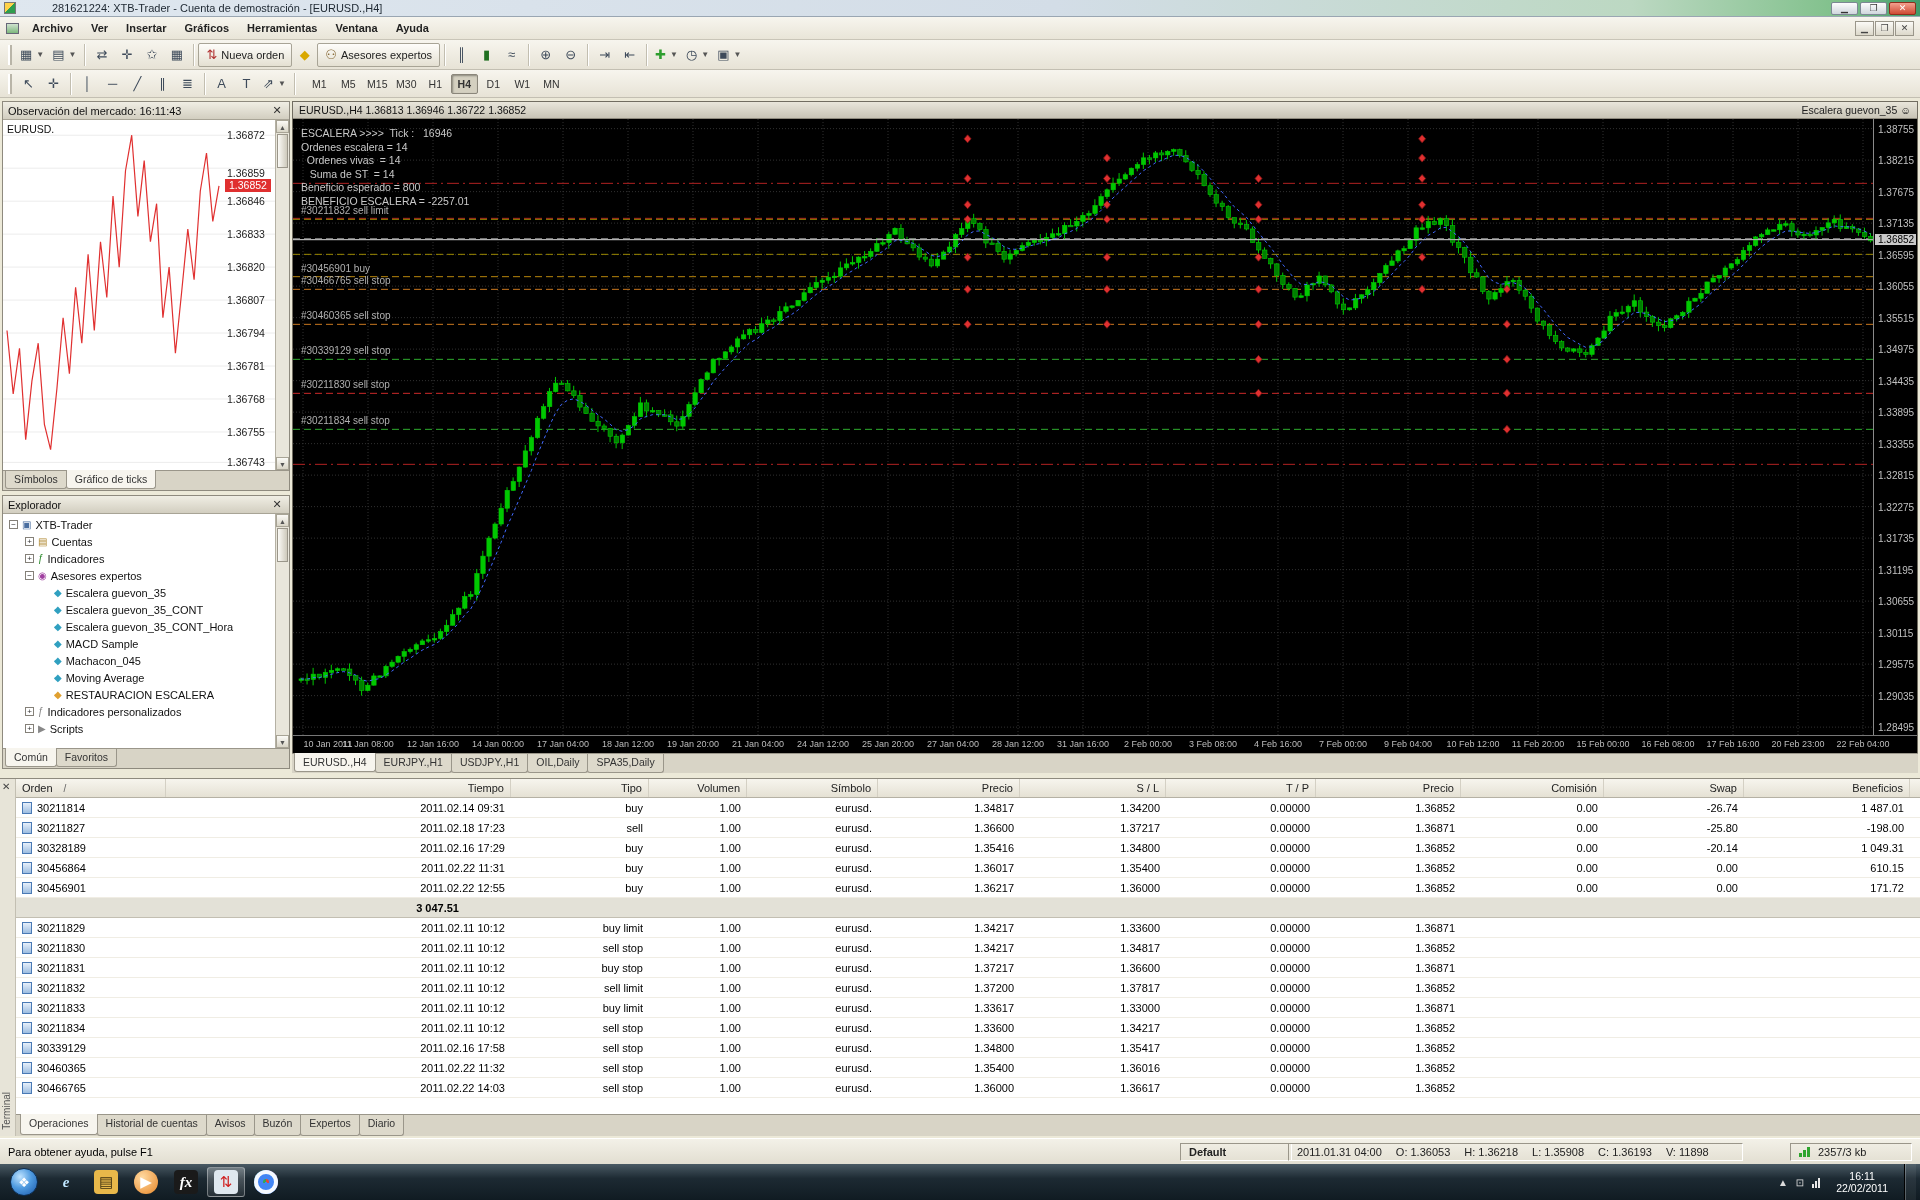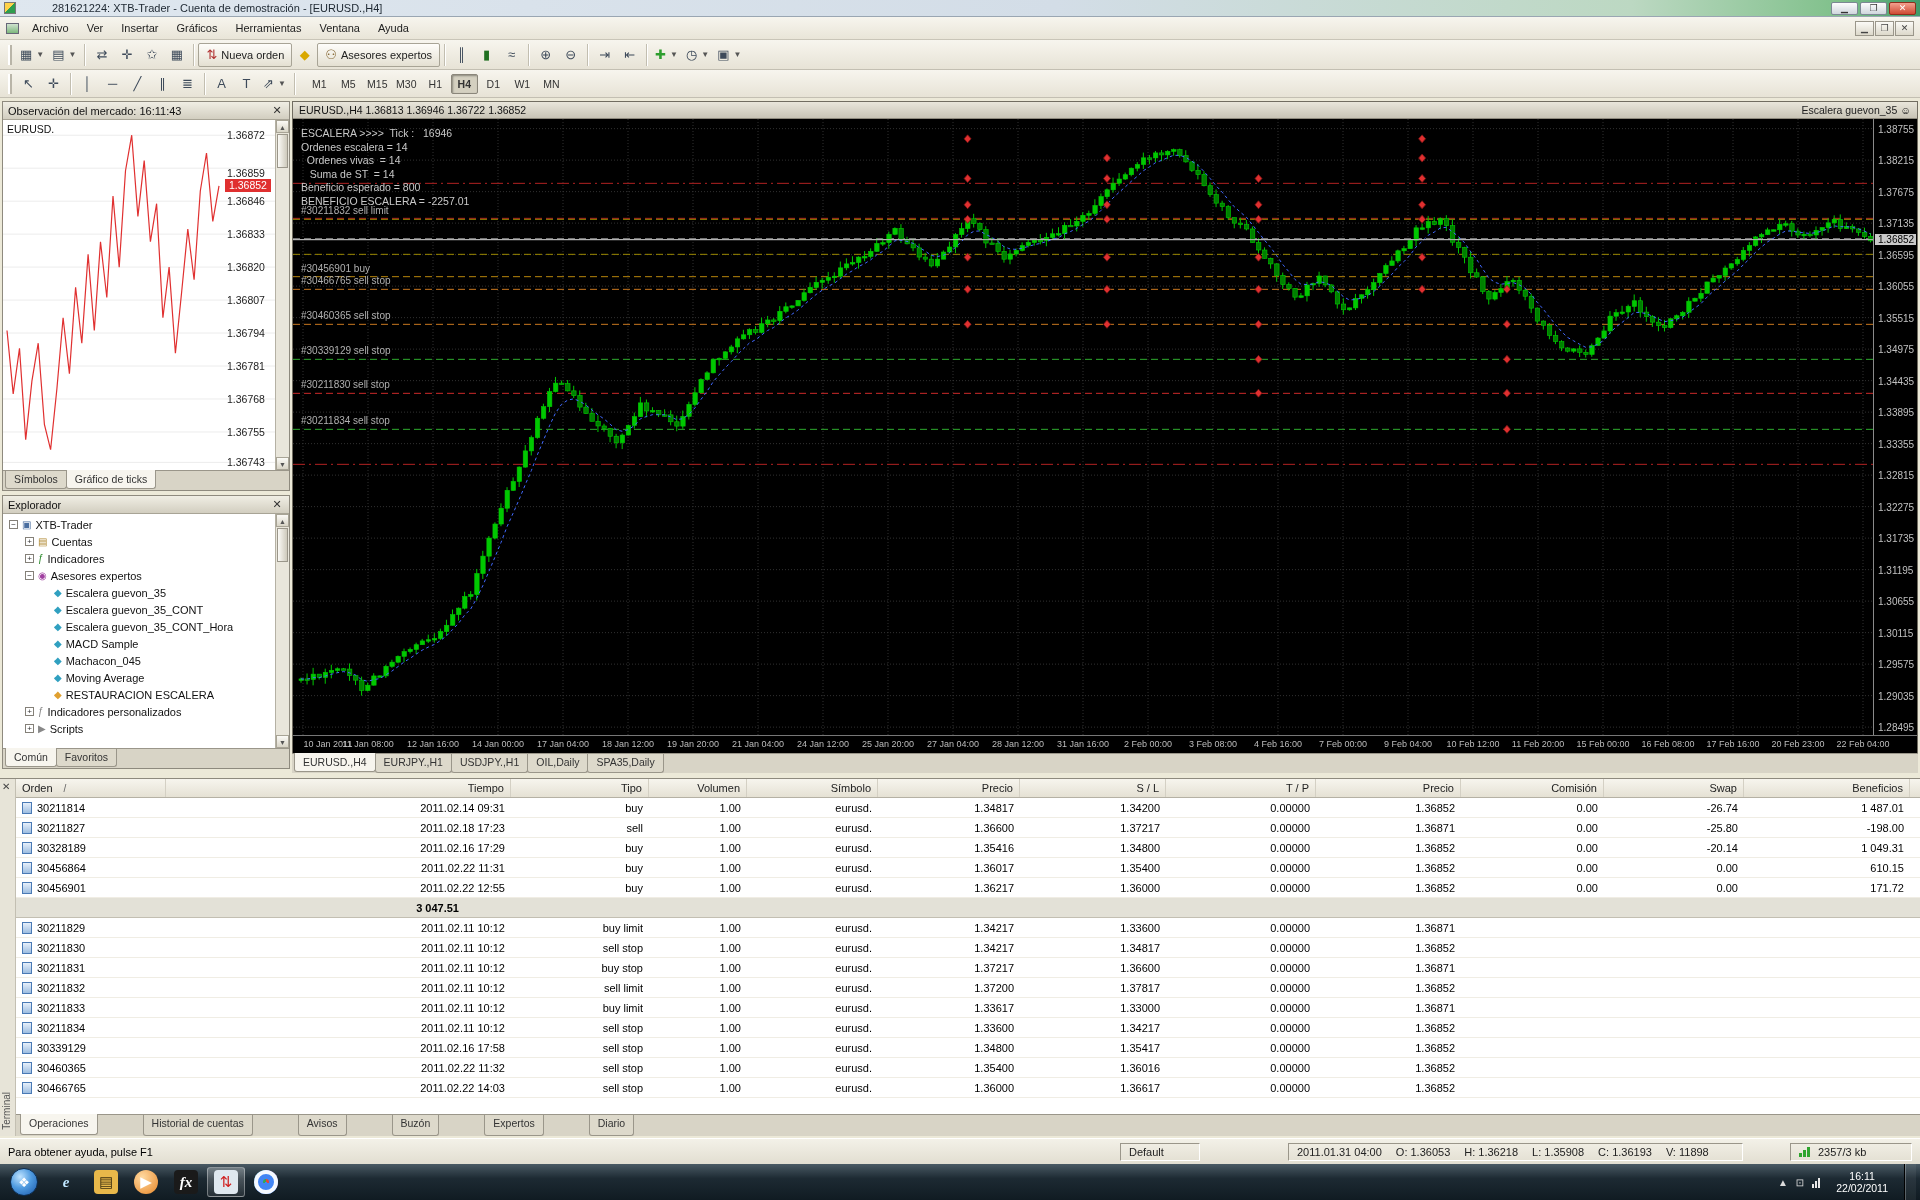--- a/index.html
+++ b/index.html
@@ -85,21 +85,21 @@
 .trow{display:flex;height:20px;align-items:center;border-bottom:1px solid #f0ede4;background:#fff;}
 .trow.header{height:19px;background:linear-gradient(#f7f5ee,#e5e1d4);border-bottom:1px solid #b5b1a4;color:#222;}
 .trow.balance{background:#e3e1d7;font-weight:bold;border-bottom:1px solid #c3bfb2;}
 .tcell{padding:0 6px;white-space:nowrap;overflow:hidden;font-size:11px;text-align:right;}
 .tcell.first{text-align:left;display:flex;align-items:center;gap:5px;}
 .trow.header .tcell{border-right:1px solid #d4d0c4;height:100%;display:flex;align-items:center;justify-content:flex-end;}
 .trow.header .tcell.first{justify-content:flex-start;}
 .doc-ico{width:10px;height:12px;border:1px solid #4a7ab5;background:linear-gradient(#e7f0fb,#9dbde0);flex:none;}
 .bal-ico{width:11px;height:11px;border-radius:50%;border:1px solid #7a8a30;background:radial-gradient(#f4f8c0,#aabf3f);flex:none;}
 .sortch{color:#666;margin-left:6px;font-size:10px;}
-.term-tabs{position:absolute;left:16px;bottom:0;right:0;height:22px;background:#d8d4c6;border-top:1px solid #9a968a;display:flex;padding-left:4px;gap:46px;}
+.term-tabs{position:absolute;left:16px;bottom:0;right:0;height:22px;background:#d8d4c6;border-top:1px solid #9a968a;display:flex;padding-left:4px;}
 
 
 #statusbar{position:absolute;left:0;top:1138px;width:1920px;height:26px;background:linear-gradient(#f3f1e8,#e2ded1);border-top:1px solid #fff;display:flex;align-items:center;padding:0 8px;}
 .sseg{height:18px;border:1px solid;border-color:#9a968a #fff #fff #9a968a;display:flex;align-items:center;padding:0 8px;gap:14px;font-size:11px;color:#222;position:absolute;}
 .conn{display:flex;align-items:flex-end;gap:1px;height:10px;}
 .conn i{width:3px;background:#2ea52e;display:block;}
 
 
 #taskbar{position:absolute;left:0;top:1164px;width:1920px;height:36px;background:linear-gradient(#4a5a64,#1d2a33 40%,#101b22);display:flex;align-items:center;padding:0 4px;gap:2px;}
 .start-orb{width:28px;height:28px;border-radius:50%;background:radial-gradient(circle at 35% 30%,#bfe3ff,#4f9be0 45%,#1a57a8);border:1px solid #0c2d52;display:flex;align-items:center;justify-content:center;color:#fff;font-size:13px;margin:0 6px;}
@@ -123,21 +123,21 @@
     <span class="title">281621224: XTB-Trader - Cuenta de demostración - [EURUSD.,H4]</span>
     <span class="win-controls">
       <span class="wc">▁</span>
       <span class="wc">❐</span>
       <span class="wc close">✕</span>
     </span>
   </div>
 
   <div class="menubar">
     <span class="mdi-ico"></span>
-    <span id="menu-items" style="display:flex;">
+    <span id="menu-items" style="display:flex;font-weight:bold;">
         <span class="menu-item">Archivo</span>
         <span class="menu-item">Ver</span>
         <span class="menu-item">Insertar</span>
         <span class="menu-item">Gráficos</span>
         <span class="menu-item">Herramientas</span>
         <span class="menu-item">Ventana</span>
         <span class="menu-item">Ayuda</span>
       </span>
     <span class="mdi-controls">
       <span class="mdic">▁</span>
@@ -1368,21 +1368,21 @@
         <span class="btab">Historial de cuentas</span>
         <span class="btab">Avisos</span>
         <span class="btab">Buzón</span>
         <span class="btab">Expertos</span>
         <span class="btab">Diario</span>
       </div>
   </div>
 
   <div id="statusbar">
     <span>Para obtener ayuda, pulse F1</span>
-    <span class="sseg" style="left:1120px;width:80px;">
+    <span class="sseg" style="left:1180px;width:112px;font-weight:bold;">
         <span>Default</span>
       </span>
     <span class="sseg" style="left:1288px;width:455px;">
       <span>2011.01.31 04:00</span>
         <span>O: 1.36053</span>
         <span>H: 1.36218</span>
         <span>L: 1.35908</span>
         <span>C: 1.36193</span>
         <span>V: 11898</span>
     </span>

